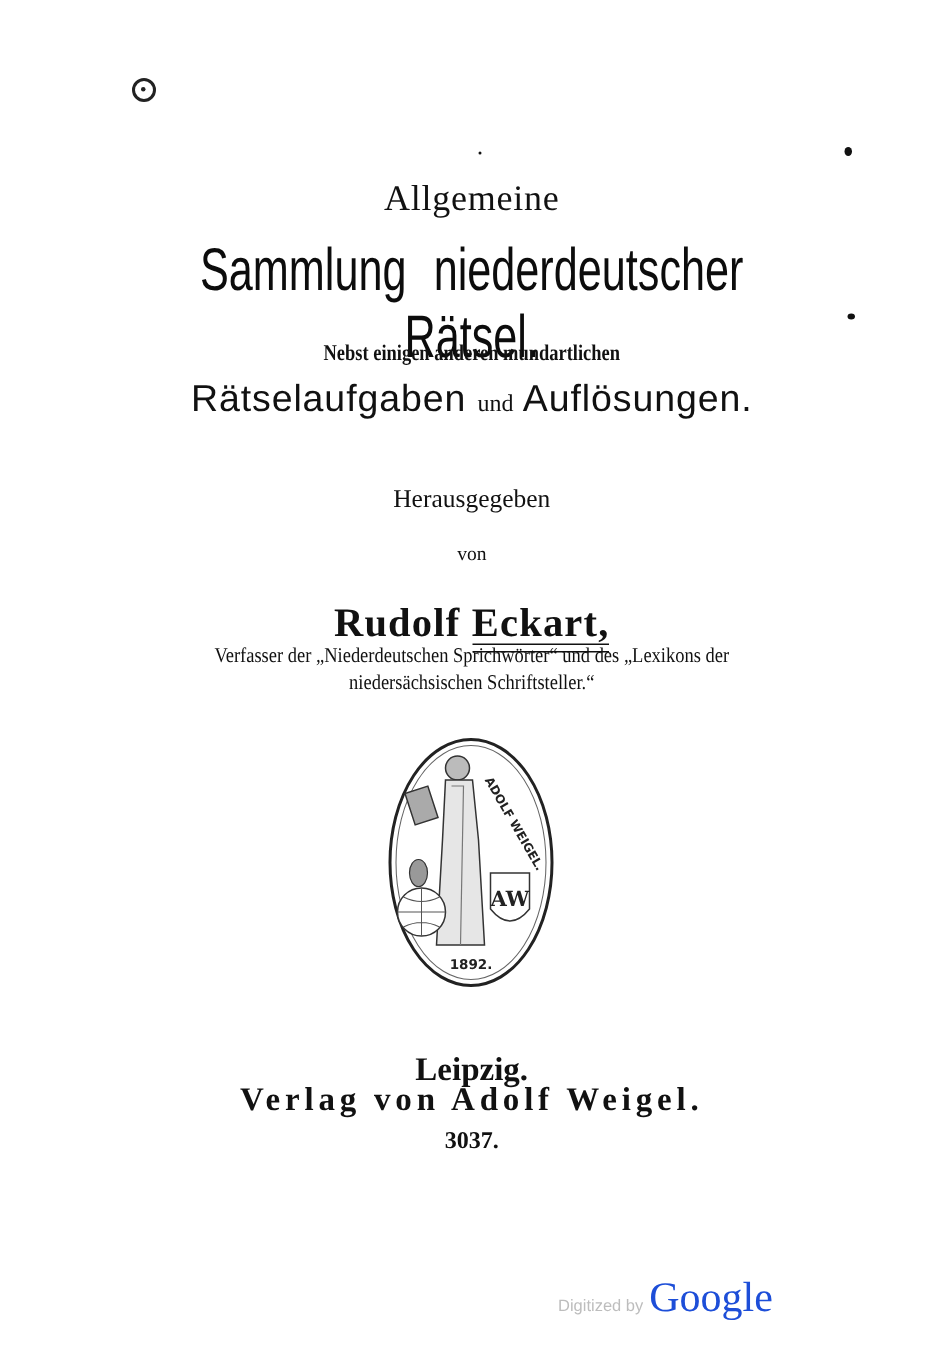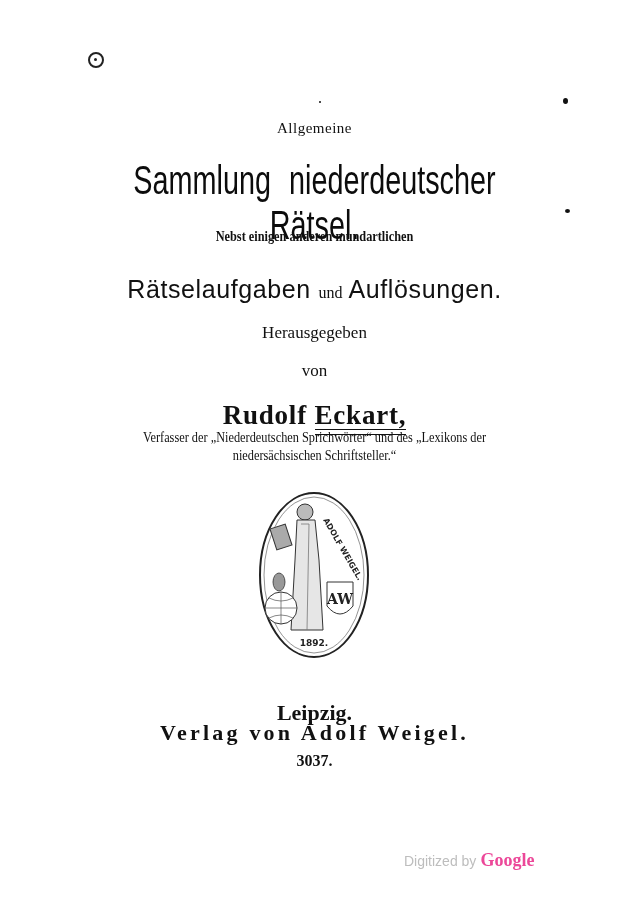--- a/index.html
+++ b/index.html
@@ -5,39 +5,39 @@
   html, body { margin:0; padding:0; }
   body {
     width:629px; height:899px; background:#ffffff; position:relative; overflow:hidden;
     color:#111; font-family:"Liberation Serif", serif;
   }
   .abs { position:absolute; }
   .center { left:0; width:629px; text-align:center; }
   .stamp { left:88px; top:52px; width:12px; height:12px; border:2px solid #222; border-radius:50%; }
   .stamp::after { content:""; position:absolute; left:4px; top:4px; width:3px; height:3px; background:#222; border-radius:50%; }
   .speck { background:#111; border-radius:50%; }
-  .t-allg { top:120px; font-size:15px; letter-spacing:0.5px; }
+  .t-allg { top:120px; font-size:24px; letter-spacing:0.5px; }
   .t-main { top:158px; font-family:"Liberation Sans Narrow","Liberation Sans",sans-serif; font-size:40px; transform:scaleX(0.72); transform-origin:center; word-spacing:14px; color:#0c0c0c; }
   .t-nebst { top:228px; font-size:15px; font-weight:bold; transform:scaleX(0.82); transform-origin:center; }
-  .t-raets { top:275px; font-family:"Liberation Sans", sans-serif; font-size:25px; letter-spacing:0.6px; }
+  .t-raets { top:252px; font-family:"Liberation Sans", sans-serif; font-size:25px; letter-spacing:0.6px; }
   .t-raets .small { font-family:"Liberation Serif", serif; font-size:16px; letter-spacing:0; }
   .t-herausg { top:323px; font-size:17px;font-family:Liberation Serif, serif; }
-  .t-von { top:361px; font-size:17px; }
+  .t-von { top:361px; font-size:13px; }
   .t-author { top:400px; font-size:27px; font-weight:bold; letter-spacing:0.8px; font-family:"Liberation Serif", serif; }
   .ul { display:inline-block; position:relative; }
   .ul::after { content:""; position:absolute; left:0; right:0; bottom:-4px; height:4px; border-top:1.5px solid #111; border-bottom:1.5px solid #111; }
   .t-desc1 { top:430px; font-size:14px; transform:scaleX(0.88); transform-origin:center; }
   .t-desc2 { top:448px; font-size:14px; transform:scaleX(0.88); transform-origin:center; }
   .logo { left:257px; top:490px; width:114px; height:170px; }
   .t-leipzig { top:700px; font-size:22px; font-weight:bold; }
   .t-verlag { top:720px; font-size:22px; letter-spacing:3.2px;font-weight:bold; }
   .t-year { top:752px; font-size:16px; font-weight:bold; }
   .gbrand { left:372px; top:850px; color:#bdbdbd; }
-  .gbrand .d { font-family:"Liberation Sans", sans-serif; font-size:14px;margin-left:32px; }
-  .gbrand .g { font-family:"Liberation Serif", serif; font-size:18px; color:#ec4899;font-weight:bold; }
+  .gbrand .d { font-family:"Liberation Sans", sans-serif; font-size:11px; }
+  .gbrand .g { font-family:"Liberation Serif", serif; font-size:28px; color:#1d4ed8; }
 </style>
 </head>
 <body>
 
 <div class="abs stamp"></div>
 <div class="abs speck" style="left:319px;top:101px;width:2px;height:2px;"></div>
 <div class="abs speck" style="left:563px;top:98px;width:5px;height:6px;"></div>
 <div class="abs speck" style="left:565px;top:209px;width:5px;height:4px;"></div>
 
 <div class="abs center t-allg">Allgemeine</div>

